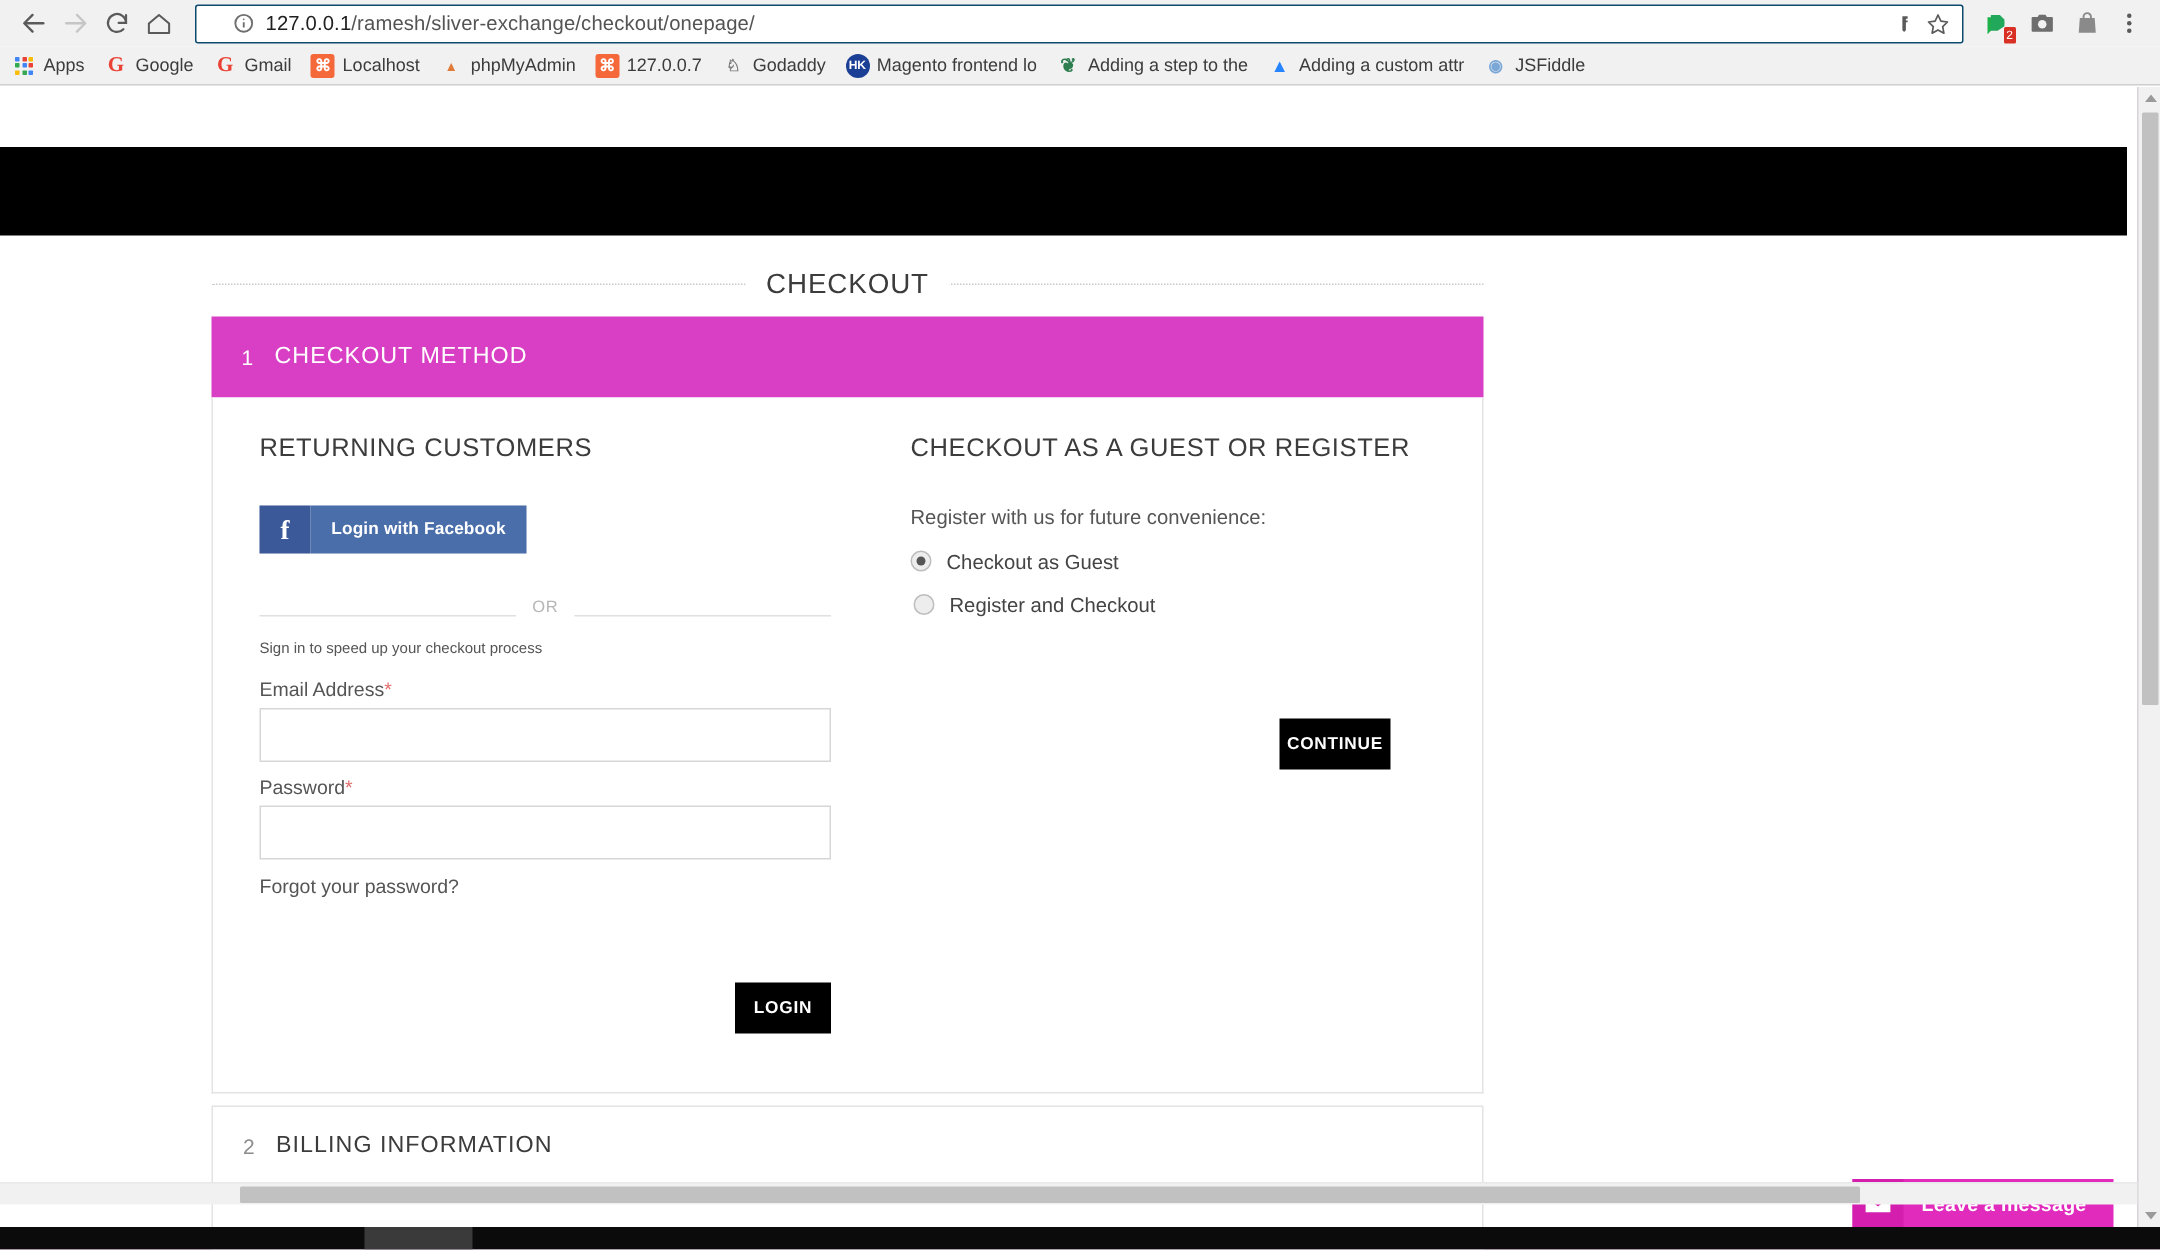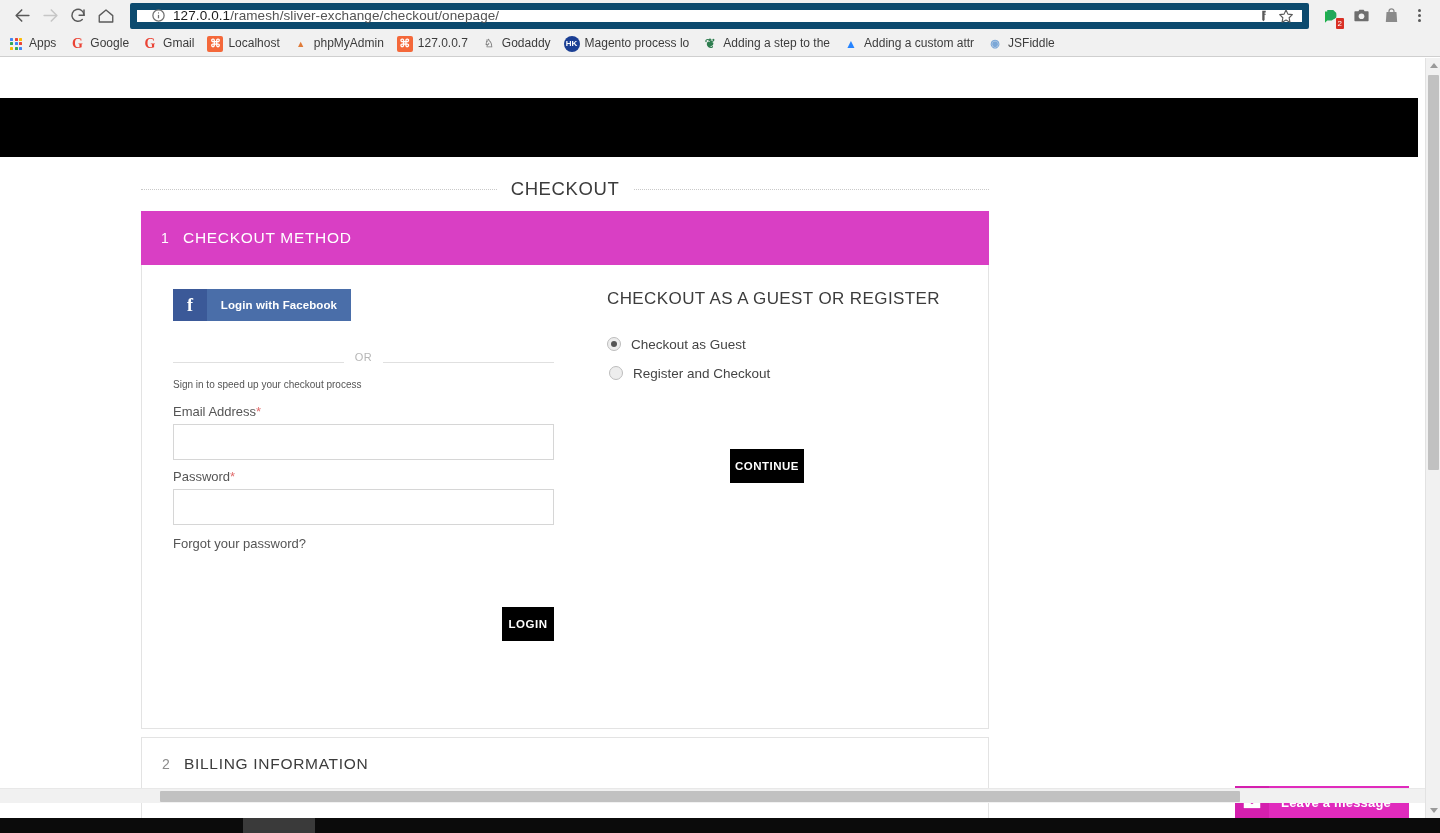--- a/index.html
+++ b/index.html
@@ -30,25 +30,25 @@
     flex: 0 0 auto;
   }
   .nav-btn.disabled { color: #c6c6c6; }
   .nav-btn svg { display:block; }
 
   .omnibox {
     flex: 1 1 auto;
     height: 26px;
     margin: 0 7px 0 10px;
     background: #ffffff;
-    border: 7px solid #0c4a6e;
+    border: 1px solid #0c4a6e;
     border-radius: 2px;
     display: flex;
     align-items: center;
-    padding: 0 6px 0 14px;
+    padding: 0 6px 0 24px;
     min-width: 0;
   }
   .info-icon {
     width: 15px; height: 15px;
     flex: 0 0 auto;
     margin-right: 7px;
     color:#6f6f6f;
   }
   .url-text {
     font-size: 13.5px;
@@ -325,21 +325,21 @@
     height: 34px;
     cursor: pointer;
     font-family: "Liberation Sans", sans-serif;
   }
   .login-row {
     margin-top: 55px;
     width: 381px;
     display: flex;
     justify-content: flex-end;
   }
-  .login-row .btn-dark { width: 52px; padding:0; }
+  .login-row .btn-dark { width: 64px; padding:0; }
 
   .reg-note { font-size: 13.5px; color: #555; margin: 0 0 15px 0; }
 
   .radio-row {
     display: flex; 
     margin-bottom: 14px;
     cursor: pointer;
   }
   .radio-row.indent { padding-left: 2px; }
   .radio {
@@ -356,21 +356,21 @@
     width: 6px; height: 6px;
     border-radius: 50%;
     background: #555555;
     display: block;
   }
   .radio-label { font-size: 13.5px; color: #444; }
 
   .continue-row {
     margin-top: 68px;
     display: flex;
-    justify-content: center;
+    justify-content: flex-end;
     padding-right: 30px;
   }
   .continue-row .btn-dark { width: 74px; padding: 0; }
 
   
   .chat-widget {
     position: absolute;
     right: 16px; bottom: 0px;
     height: 32px;
     background: #e02bbd;
@@ -558,21 +558,21 @@
     <div class="bm">
       <span class="bm-ico" style="background:#f4683a;font-size:11px;">⌘</span>
       <span class="bm-label">127.0.0.7</span>
     </div>
     <div class="bm">
       <span class="bm-ico" style="background:transparent;color:#7b7b7b;font-size:11px;">♘</span>
       <span class="bm-label">Godaddy</span>
     </div>
     <div class="bm">
       <span class="bm-ico" style="background:#1b3f94;border-radius:50%;font-size:8px;">HK</span>
-      <span class="bm-label">Magento process lo</span>
+      <span class="bm-label">Magento frontend lo</span>
     </div>
     <div class="bm">
       <span class="bm-ico" style="background:transparent;color:#2e7d4f;font-size:13px;">❦</span>
       <span class="bm-label">Adding a step to the</span>
     </div>
     <div class="bm">
       <span class="bm-ico" style="background:transparent;color:#2684ff;font-size:12px;">▲</span>
       <span class="bm-label">Adding a custom attr</span>
     </div>
     <div class="bm">
@@ -596,20 +596,21 @@
 
           <div class="step active-wrap">
             <div class="step-head active">
               <span class="step-num">1</span>
               <span class="step-title">CHECKOUT METHOD</span>
             </div>
 
             <div class="step-body">
 
               <div class="col-left">
+                <h2 class="col-h">RETURNING CUSTOMERS</h2>
 
                 <button class="fb-btn">
                   <span class="fb-mark">f</span>
                   <span class="fb-text">Login with Facebook</span>
                 </button>
 
                 <div class="or-sep">
                   <span>OR</span>
                 </div>
 
@@ -625,20 +626,21 @@
                 <a class="forgot" href="#">Forgot your password?</a>
 
                 <div class="login-row">
                   <button class="btn-dark">LOGIN</button>
                 </div>
               </div>
 
               <div class="col-right">
                 <h2 class="col-h">CHECKOUT AS A GUEST OR REGISTER</h2>
 
+                <p class="reg-note">Register with us for future convenience:</p>
 
                 <div class="radio-row">
                   <span class="radio checked"></span>
                   <span class="radio-label">Checkout as Guest</span>
                 </div>
 
                 <div class="radio-row indent">
                   <span class="radio"></span>
                   <span class="radio-label">Register and Checkout</span>
                 </div>

